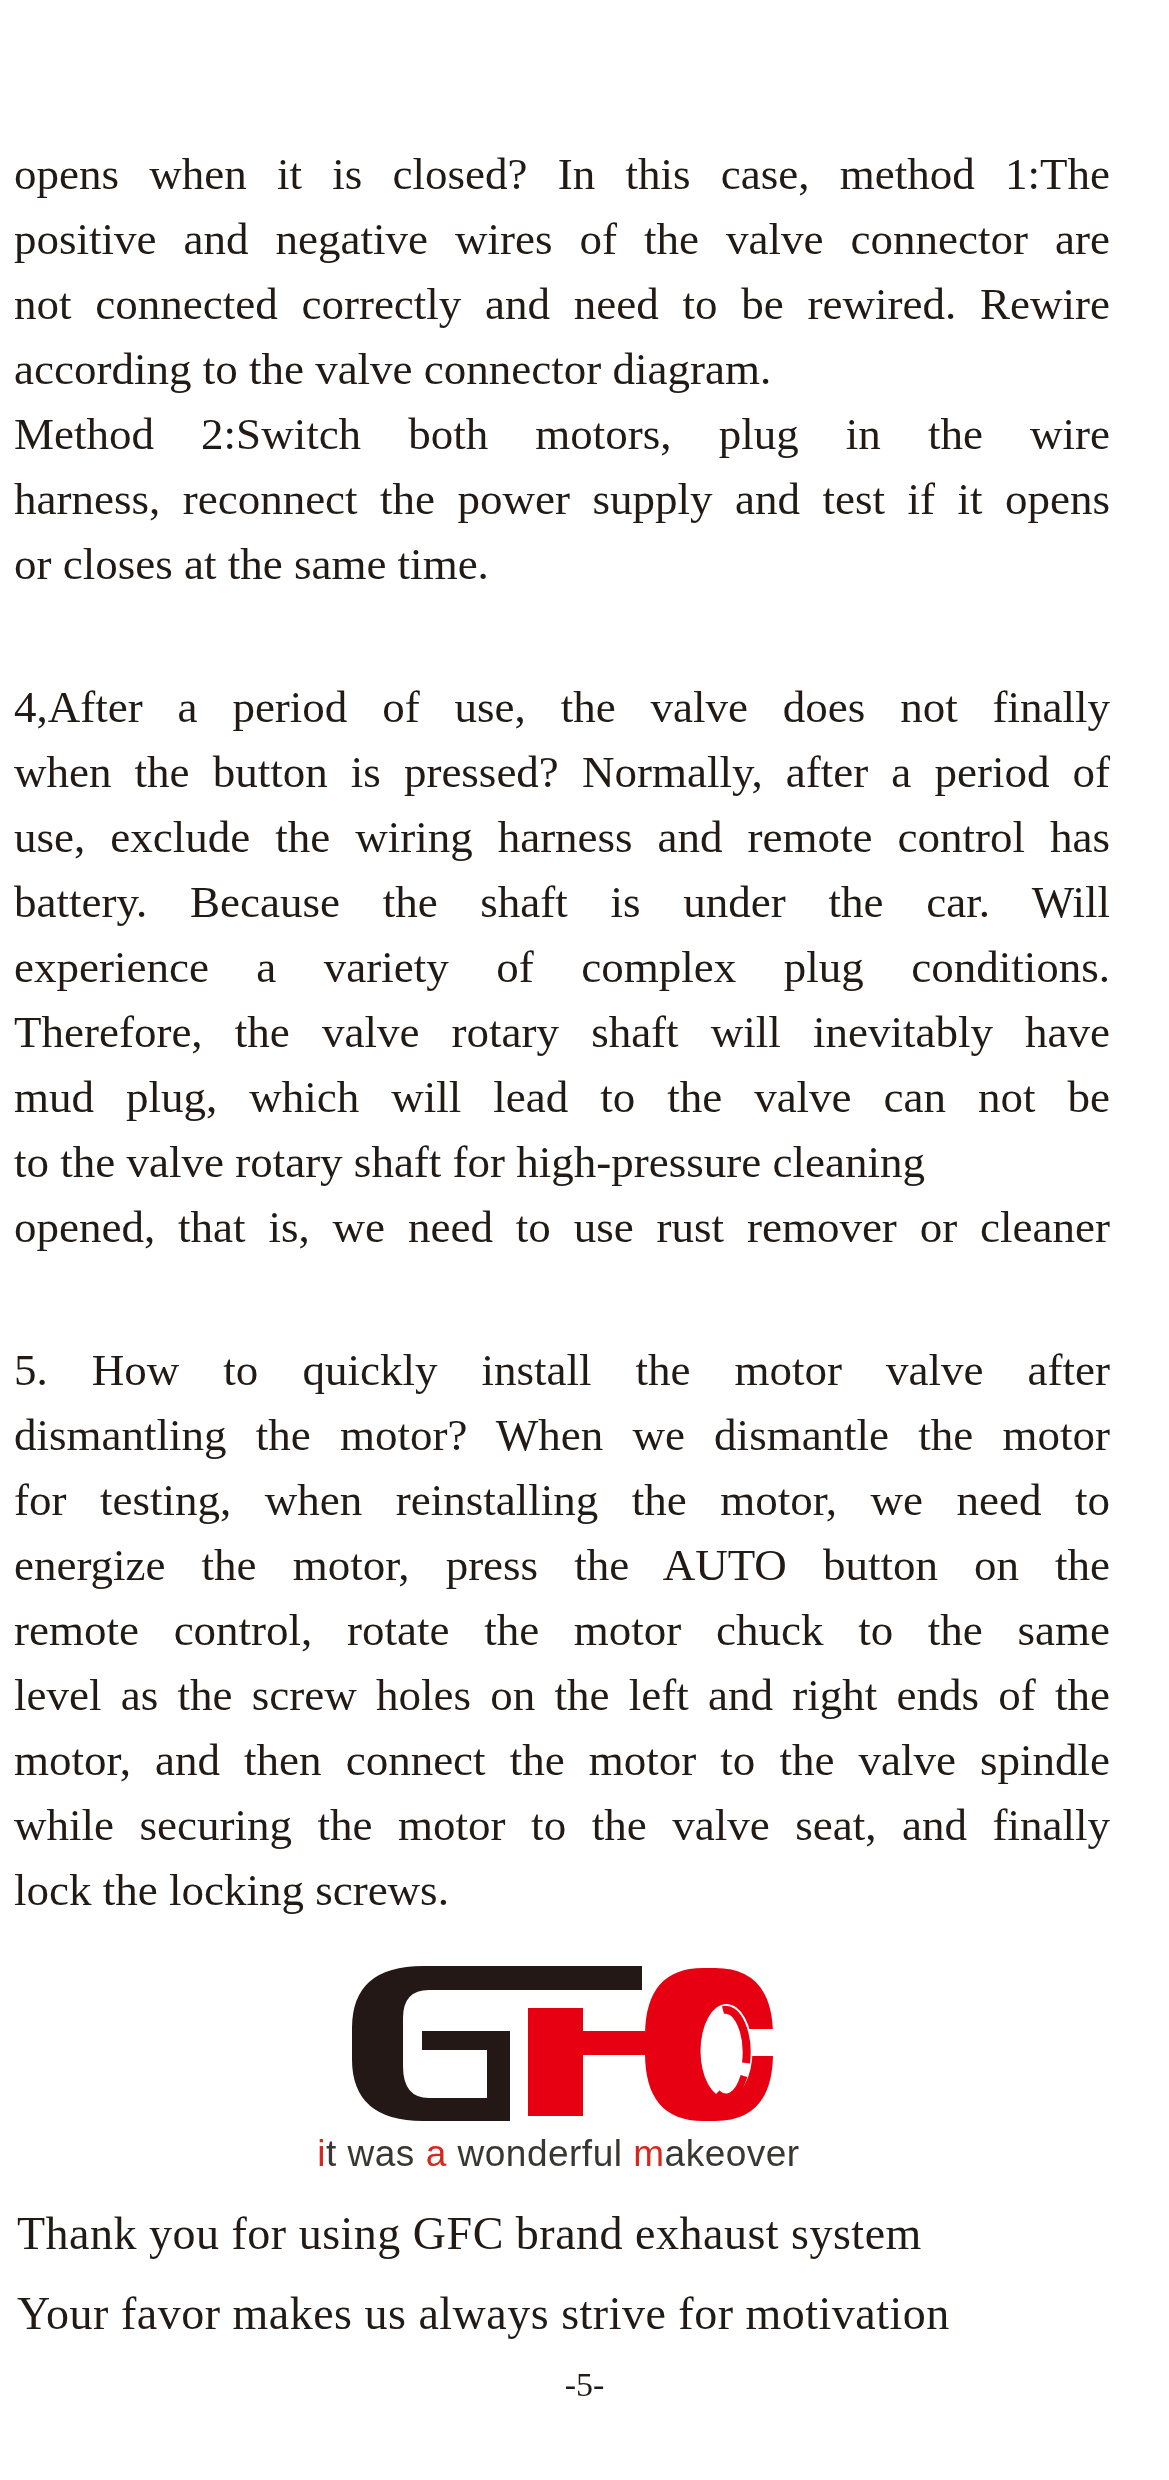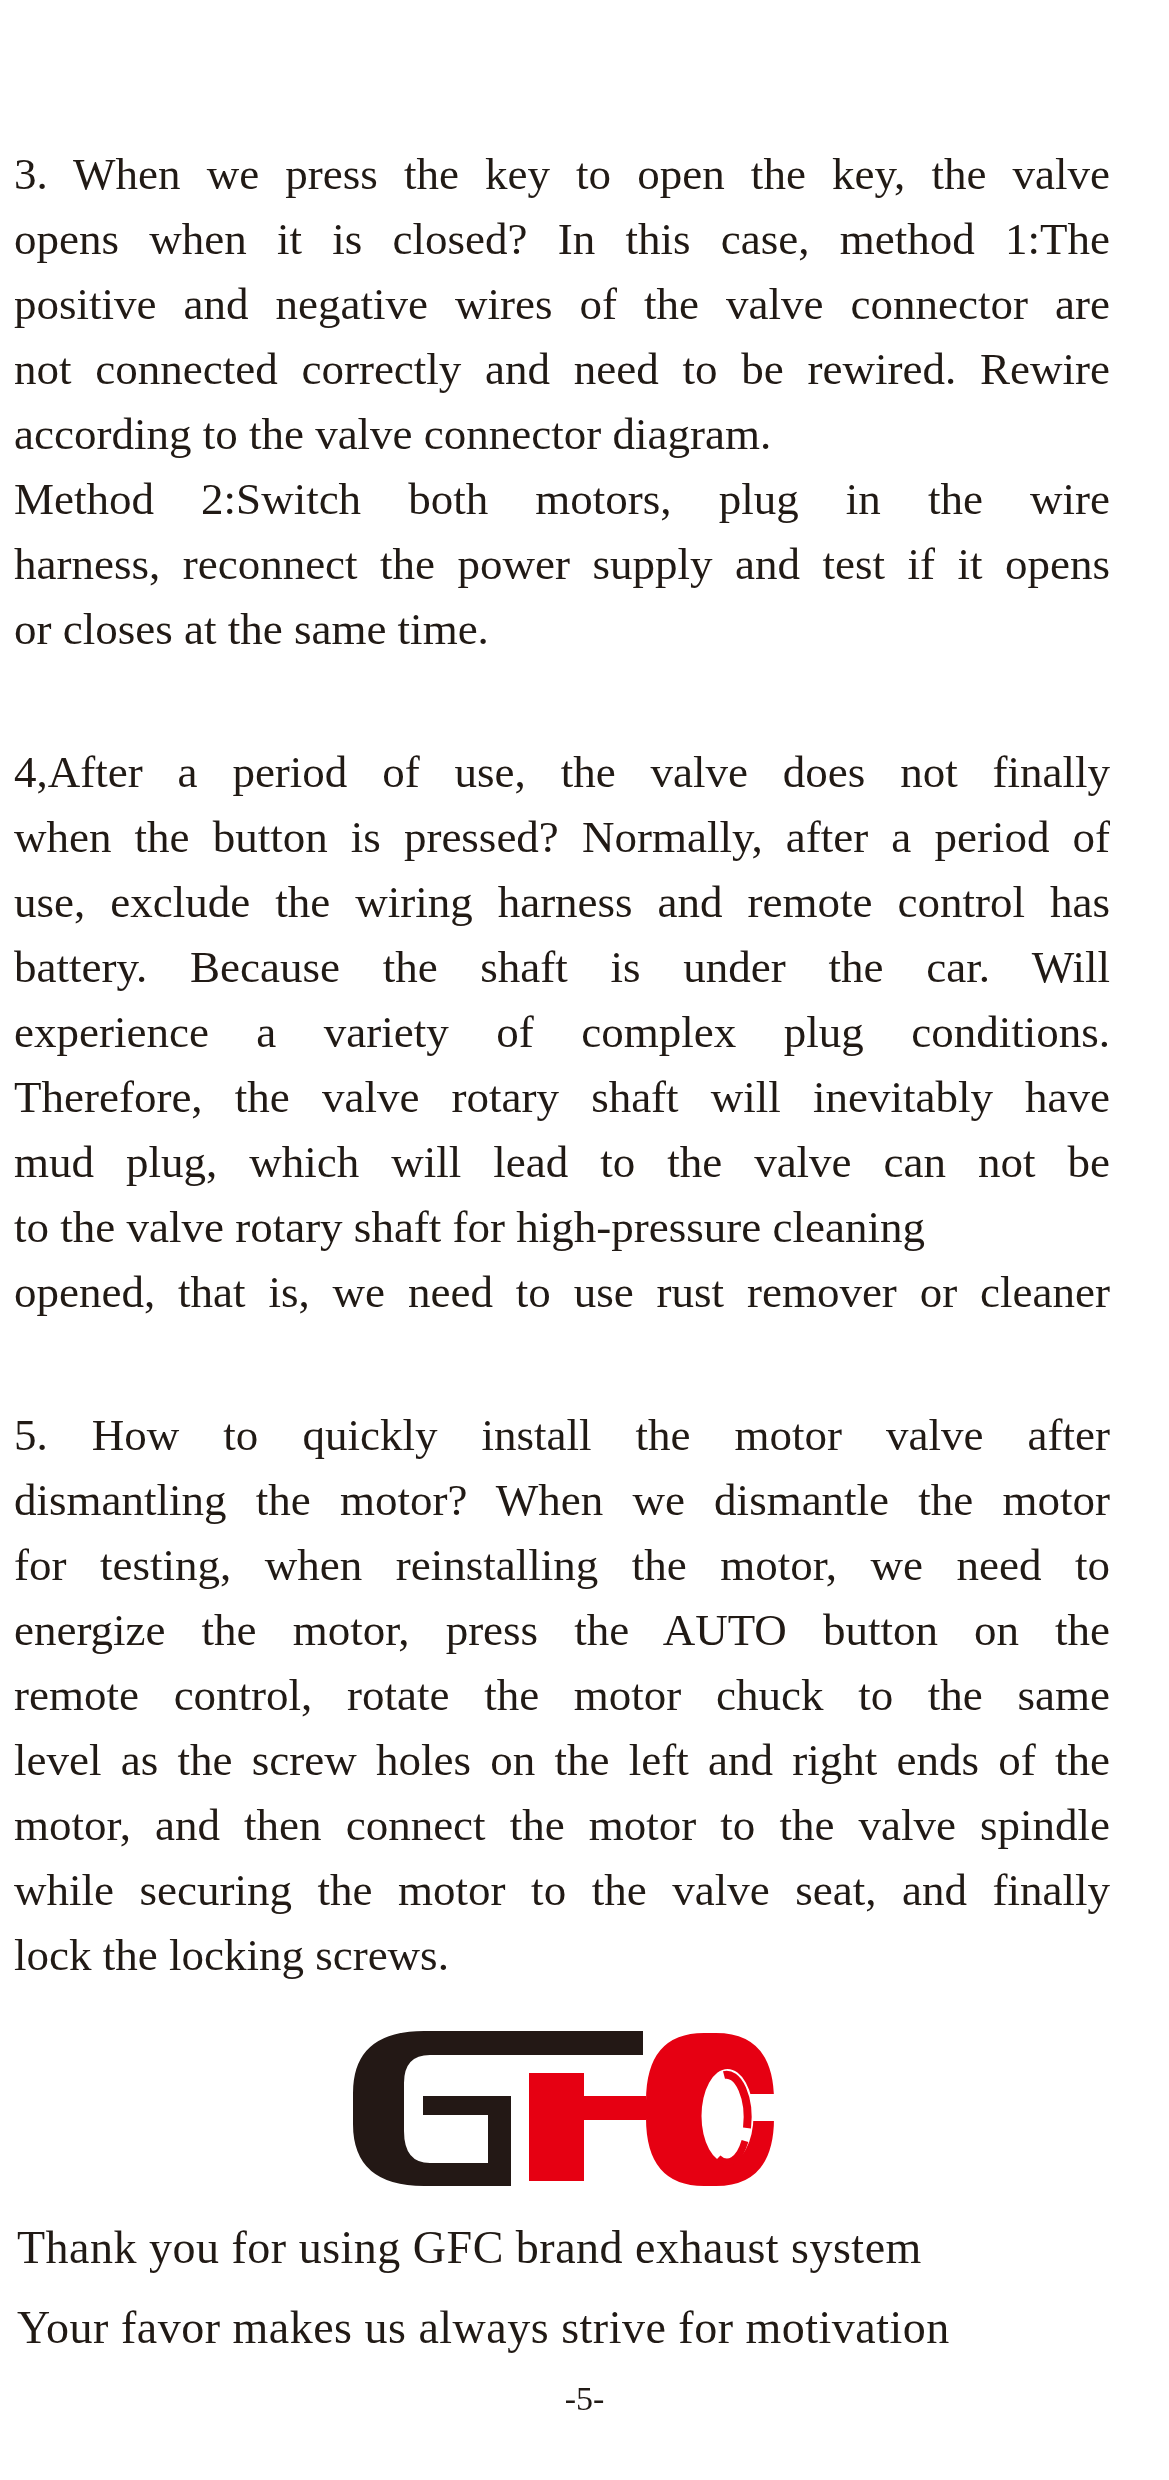--- a/index.html
+++ b/index.html
@@ -71,21 +71,20 @@
   }
   .g-shape { fill: var(--logo-black, #231815); }
   .red-shape { fill: var(--logo-red, #e60012); }
   .red-arc { stroke: var(--logo-red, #e60012); fill: none; }
 </style>
 </head>
 <body style="background: rgb(255, 255, 255);">
 
 <div class="text-col">
     <div class="para">
-      <div class="line">3. When we press the key to open the key, the valve</div>
       <div class="line">opens when it is closed? In this case, method 1:The</div>
       <div class="line">positive and negative wires of the valve connector are</div>
       <div class="line">not connected correctly and need to be rewired. Rewire</div>
       <div class="line last">according to the valve connector diagram.</div>
     </div>
     <div class="para">
       <div class="line">Method 2:Switch both motors, plug in the wire</div>
       <div class="line">harness, reconnect the power supply and test if it opens</div>
       <div class="line last">or closes at the same time.</div>
     </div>
@@ -122,20 +121,21 @@
       <path class="red-shape" d="M185,42 H240 V65 H302 V89 H240 V150 H185 Z"></path>
 
       <path class="red-shape" fill-rule="evenodd" d="M360,2 H372 Q430,2 430,70 V87 Q430,155 372,155 H360 Q302,155 302,87 V70 Q302,2 360,2 Z
                M357.5,85 a26,47 0 1 0 52,0 a26,47 0 1 0 -52,0 Z"></path>
 
       <rect x="402" y="63" width="28" height="27" fill="#ffffff"></rect>
 
       <path class="red-arc" stroke-width="8" d="M380,44 A21,43 0 0 1 403,97"></path>
       <path class="red-arc" stroke-width="7" d="M401,110 A21,43 0 0 1 374,127"></path>
     </svg>
+    <div class="logo-tagline"><span class="tag-red">i</span><span class="tag-dark">t was </span><span class="tag-red">a</span><span class="tag-dark"> wonderful </span><span class="tag-red">m</span><span class="tag-dark">akeover</span></div>
   </div>
 </div>
 
 <div class="footer">
   <div class="footer-line">Thank you for using GFC brand exhaust system</div>
   <div class="footer-line">Your favor makes us always strive for motivation</div>
 </div>
 
 <div class="page-number">-5-</div>
 

